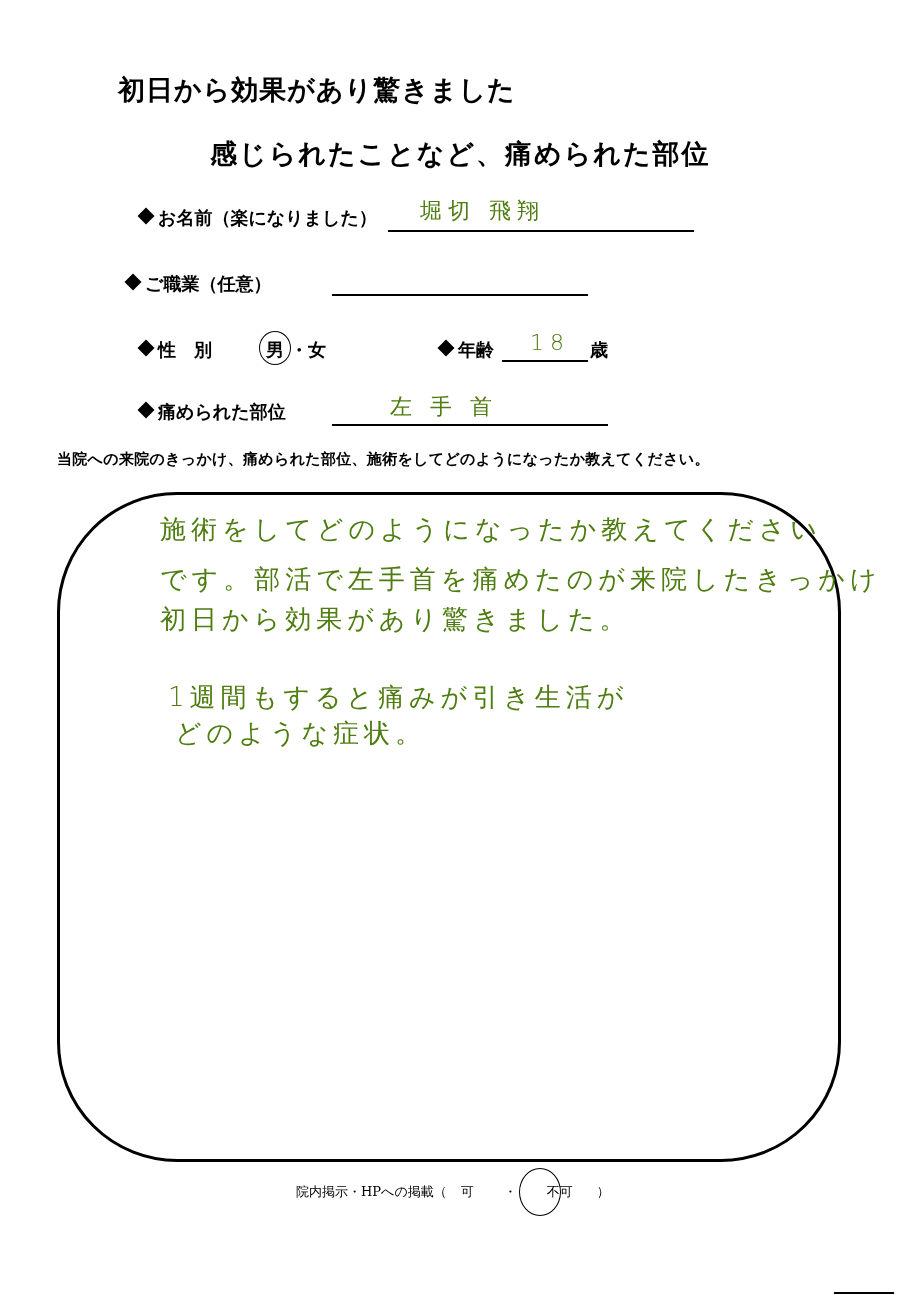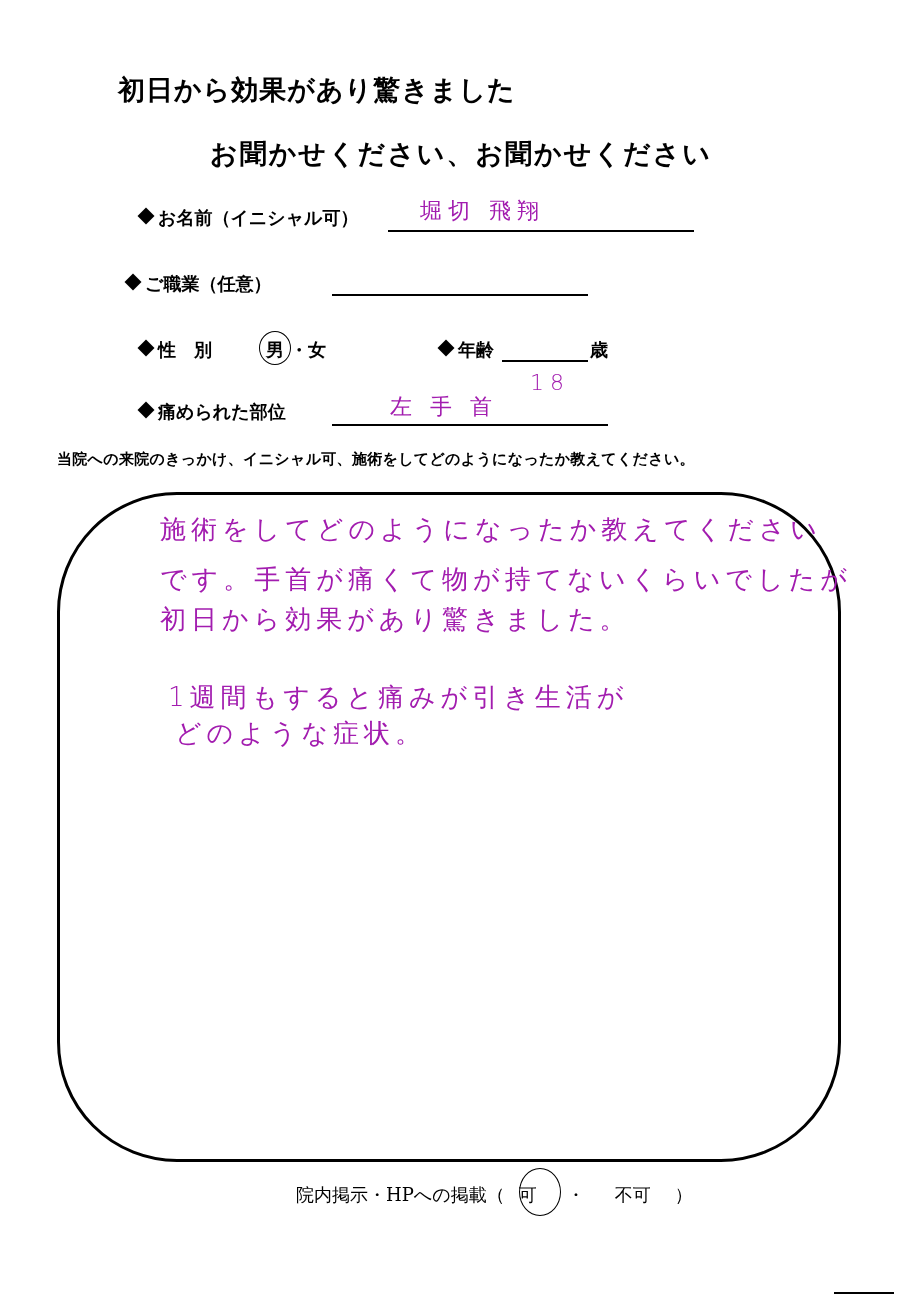--- a/index.html
+++ b/index.html
@@ -4,38 +4,38 @@
 <style>
   html, body { margin:0; padding:0; background:#fff; }
   body { width:917px; height:1294px; position:relative; overflow:hidden;
          font-family:"DejaVu Serif","Liberation Serif",serif; color:#000; }
   .abs { position:absolute; white-space:nowrap; }
   .title1 { left:118px; top:72px; font-size:27px; font-weight:bold; letter-spacing:1px; }
   .title2 { left:210px; top:136px; font-size:27px; font-weight:bold; letter-spacing:2px; }
   .label { font-size:18px; font-weight:bold; }
   .diamond { display:inline-block; width:12px; height:12px; background:#000; transform:rotate(45deg); margin-right:6px; position:relative; top:-2px; }
   .line { position:absolute; height:2px; background:#000; }
-  .hw { font-family:"DejaVu Sans","Liberation Sans",sans-serif; font-weight:200; color:#a21caf; }
+  .hw { font-family:"DejaVu Sans","Liberation Sans",sans-serif; font-weight:200; color:#4d7c0f; }
   .hw-field { font-size:22px; letter-spacing:6px; }
   .prompt { left:57px; top:450px; font-size:15px; font-weight:bold; letter-spacing:0.3px; }
   .box { position:absolute; left:57px; top:492px; width:784px; height:670px; border:3px solid #000; border-radius:120px; box-sizing:border-box; }
   .hw-body { position:absolute; font-size:26px; letter-spacing:5px; }
   .circle { position:absolute; border:1.5px solid #000; border-radius:50%; }
-  .footer { left:296px; top:1183px; font-size:18px; }
+  .footer { left:296px; top:1183px; font-size:13px; }
 </style>
 </head>
 <body>
 
 <div>
 
   <div class="abs title1">初日から効果があり驚きました</div>
-  <div class="abs title2">お聞かせください、お聞かせください</div>
+  <div class="abs title2">感じられたことなど、痛められた部位</div>
 
   <div class="abs label" style="left:140px; top:206px;">
-    <span class="diamond"></span><span>お名前（イニシャル可）</span>
+    <span class="diamond"></span><span>お名前（楽になりました）</span>
   </div>
   <div class="abs hw hw-field" style="left:420px; top:196px;">堀切 飛翔</div>
   <div class="line" style="left:388px; top:230px; width:306px;"></div>
 
   <div class="abs label" style="left:127px; top:272px;">
     <span class="diamond"></span><span>ご職業（任意）</span>
   </div>
   <div class="abs hw hw-field" style="left:335px; top:266px;"></div>
   <div class="line" style="left:332px; top:294px; width:256px;"></div>
 
@@ -43,35 +43,35 @@
     <span class="diamond"></span><span>性　別</span>
   </div>
   <div class="abs label" style="left:266px; top:338px;">男</div>
   <div class="circle" style="left:259px; top:331px; width:30px; height:32px;"></div>
   <div class="abs label" style="left:290px; top:338px;">・</div>
   <div class="abs label" style="left:308px; top:338px;">女</div>
 
   <div class="abs label" style="left:440px; top:338px;">
     <span class="diamond"></span><span>年齢</span>
   </div>
-  <div class="abs hw hw-field" style="left:530px; top:330px;margin-top:40px;">18</div>
+  <div class="abs hw hw-field" style="left:530px; top:330px;">18</div>
   <div class="line" style="left:502px; top:360px; width:86px;"></div>
   <div class="abs label" style="left:590px; top:338px;">歳</div>
 
   <div class="abs label" style="left:140px; top:400px;">
     <span class="diamond"></span><span>痛められた部位</span>
   </div>
   <div class="abs hw hw-field" style="left:390px; top:392px; letter-spacing:18px;">左手首</div>
   <div class="line" style="left:332px; top:424px; width:276px;"></div>
 
-  <div class="abs prompt">当院への来院のきっかけ、イニシャル可、施術をしてどのようになったか教えてください。</div>
+  <div class="abs prompt">当院への来院のきっかけ、痛められた部位、施術をしてどのようになったか教えてください。</div>
 
   <div class="box"></div>
   <div class="abs hw hw-body" style="left:160px; top:512px;">施術をしてどのようになったか教えてください</div>
-  <div class="abs hw hw-body" style="left:160px; top:562px;">です。手首が痛くて物が持てないくらいでしたが</div>
+  <div class="abs hw hw-body" style="left:160px; top:562px;">です。部活で左手首を痛めたのが来院したきっかけ</div>
   <div class="abs hw hw-body" style="left:160px; top:602px;">初日から効果があり驚きました。</div>
   <div class="abs hw hw-body" style="left:168px; top:680px;text-align:center;">1週間もすると痛みが引き生活が</div>
   <div class="abs hw hw-body" style="left:175px; top:716px;">どのような症状。</div>
 
   <div class="abs footer">
     <span>院内掲示・HPへの掲載（</span><span style="display:inline-block; width:14px;"></span><span>可</span><span style="display:inline-block; width:30px;"></span><span>・</span><span style="display:inline-block; width:30px;"></span><span>不可</span><span style="display:inline-block; width:24px;"></span><span>）</span>
   </div>
   <div class="circle" style="left:519px; top:1168px; width:40px; height:46px; border-width:1.5px;"></div>
 
   <div class="line" style="left:834px; top:1292px; width:60px;"></div>

